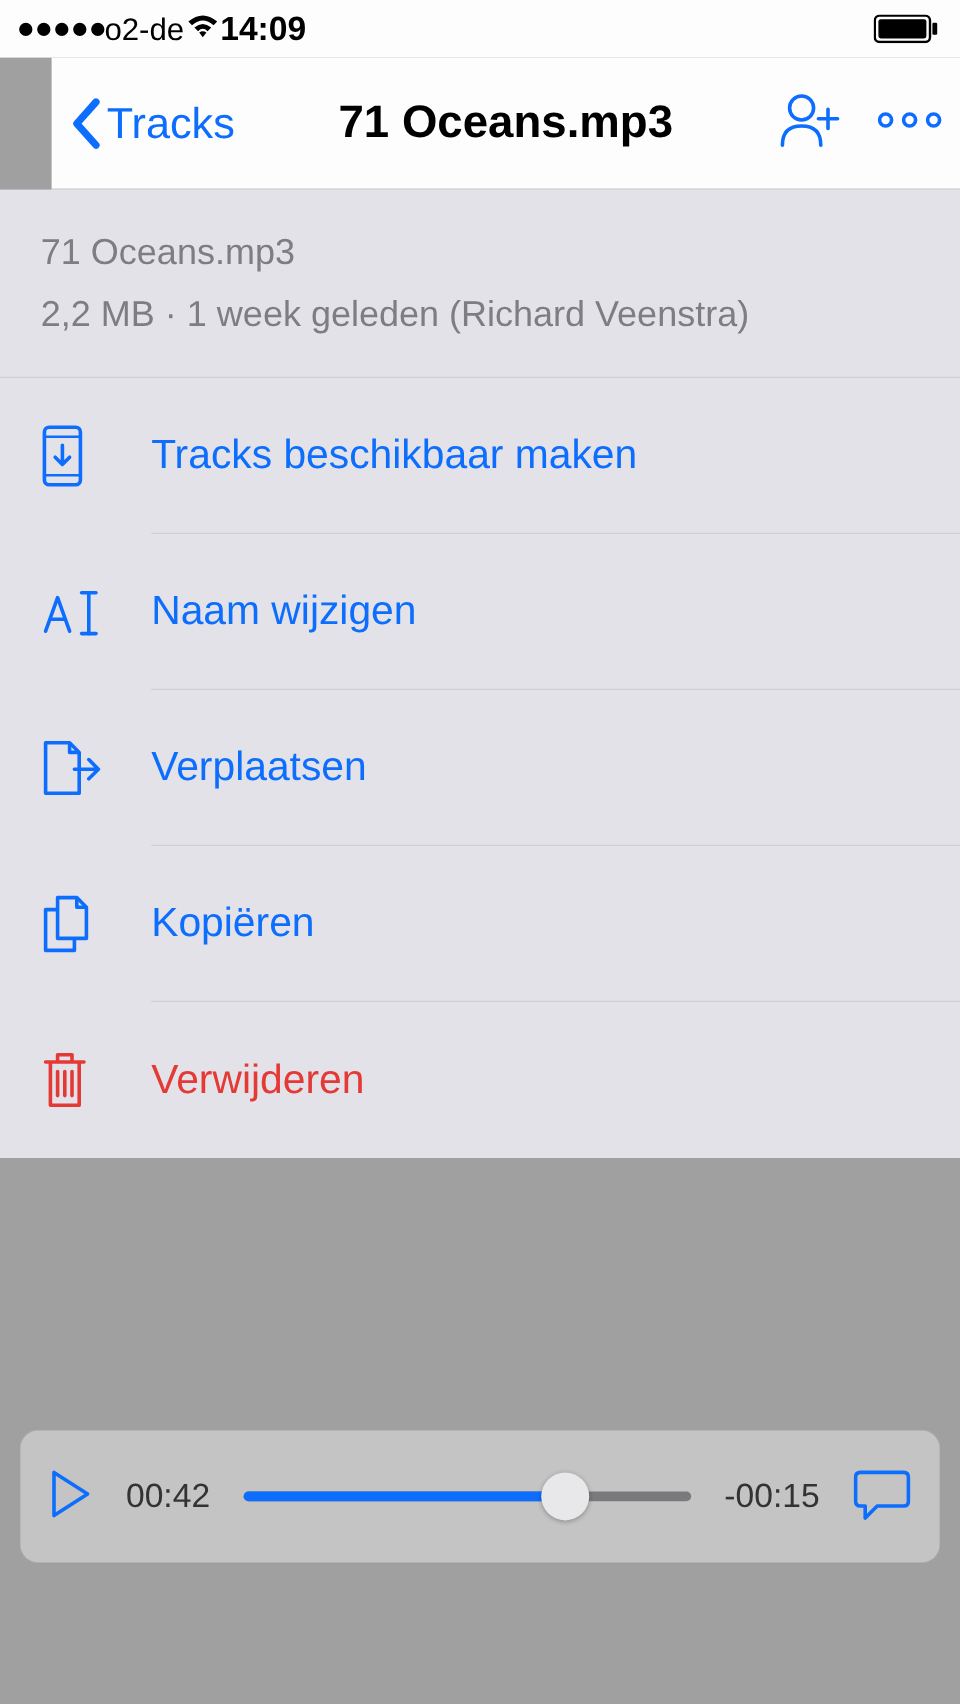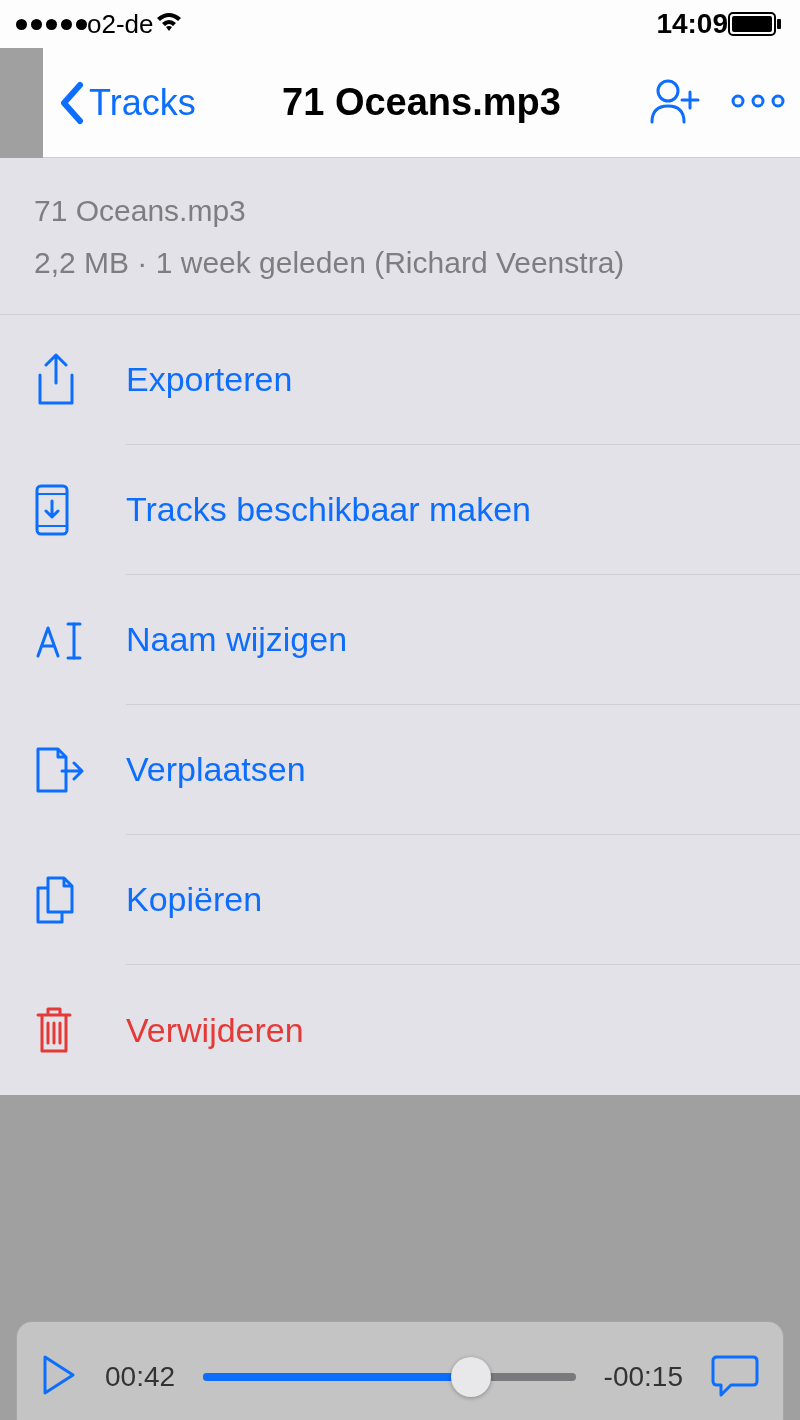--- a/index.html
+++ b/index.html
@@ -3,21 +3,21 @@
 <meta charset="utf-8">
 <style>
   * { margin: 0; padding: 0; box-sizing: border-box; }
   html, body { width: 800px; height: 1420px; font-family: -apple-system, "Helvetica Neue", Arial, sans-serif; background: #a0a0a0; overflow: hidden; }
 
   
   .status-bar { height: 48px; background: #fdfdfd; display: flex; align-items: center; padding: 0 16px; font-size: 26px; font-weight: 500; color: #000; }
   .status-left { display: flex; align-items: center; gap: 0; }
   .dots { display: flex; gap: 4px; }
   .dot { width: 11px; height: 11px; background: #000; border-radius: 50%; }
-  .status-center { flex: 1; text-align: right; font-weight: 600; font-size: 28px; }
+  .status-center { flex: 1; text-align: left; font-weight: 600; font-size: 28px; }
   .status-right { display: flex; align-items: center; }
 
   
   .nav-bar { height: 110px; background: #fdfdfd; display: flex; align-items: center; padding: 0 14px; border-bottom: 1px solid #d0d0d0; position: relative; margin-left: 43px; }
   .nav-back { display: flex; align-items: center; color: #0d6efd; font-size: 36px; }
   .nav-back svg { margin-right: 2px; }
   .nav-title { position: absolute; left: 50%; transform: translateX(-50%); color: #000; font-size: 38px; font-weight: 600; }
   .nav-right { margin-left: auto; display: flex; align-items: center; gap: 28px; }
 
   
@@ -105,29 +105,20 @@
 
 <div class="pointer"></div>
 
 <div class="info-section">
   <div class="file-name">71 Oceans.mp3</div>
   <div class="file-meta">2,2 MB · 1 week geleden (Richard Veenstra)</div>
 </div>
 
 <div class="menu">
 
-  <div class="menu-item">
-    <span class="menu-icon">
-      <svg width="44" height="54" viewBox="0 0 44 54">
-          <path d="M22 2 L22 30 M22 2 L12 12 M22 2 L32 12" fill="none" stroke="#0d6efd" stroke-width="3" stroke-linecap="round" stroke-linejoin="round"></path>
-          <path d="M6 22 L6 50 L38 50 L38 22" fill="none" stroke="#0d6efd" stroke-width="3" stroke-linecap="round" stroke-linejoin="round"></path>
-        </svg>
-    </span>
-    <span class="menu-label">Exporteren</span>
-  </div>
 
   <div class="menu-item">
     <span class="menu-icon">
       <svg width="36" height="54" viewBox="0 0 36 54">
           <rect x="3" y="3" width="30" height="48" rx="4" fill="none" stroke="#0d6efd" stroke-width="3"></rect>
           <line x1="3" y1="11" x2="33" y2="11" stroke="#0d6efd" stroke-width="2"></line>
           <line x1="3" y1="43" x2="33" y2="43" stroke="#0d6efd" stroke-width="2"></line>
           <path d="M18 18 L18 34 M18 34 L12 28 M18 34 L24 28" fill="none" stroke="#0d6efd" stroke-width="3" stroke-linecap="round" stroke-linejoin="round"></path>
         </svg>
     </span>

